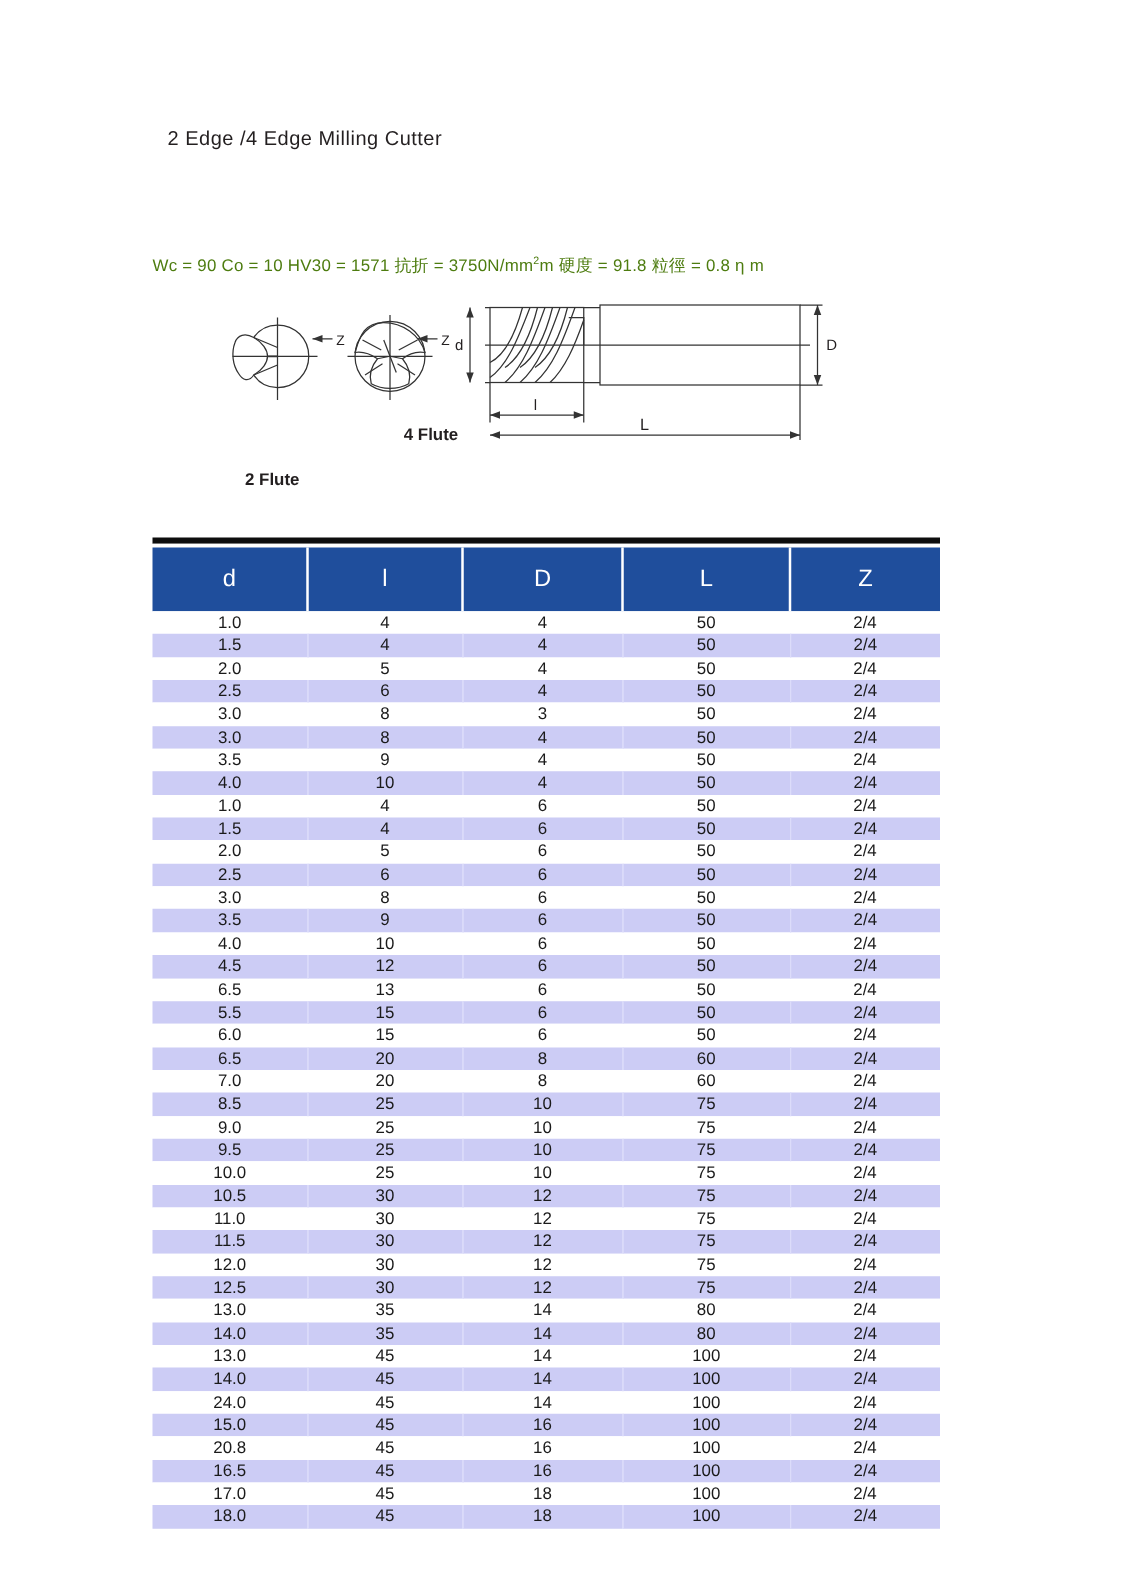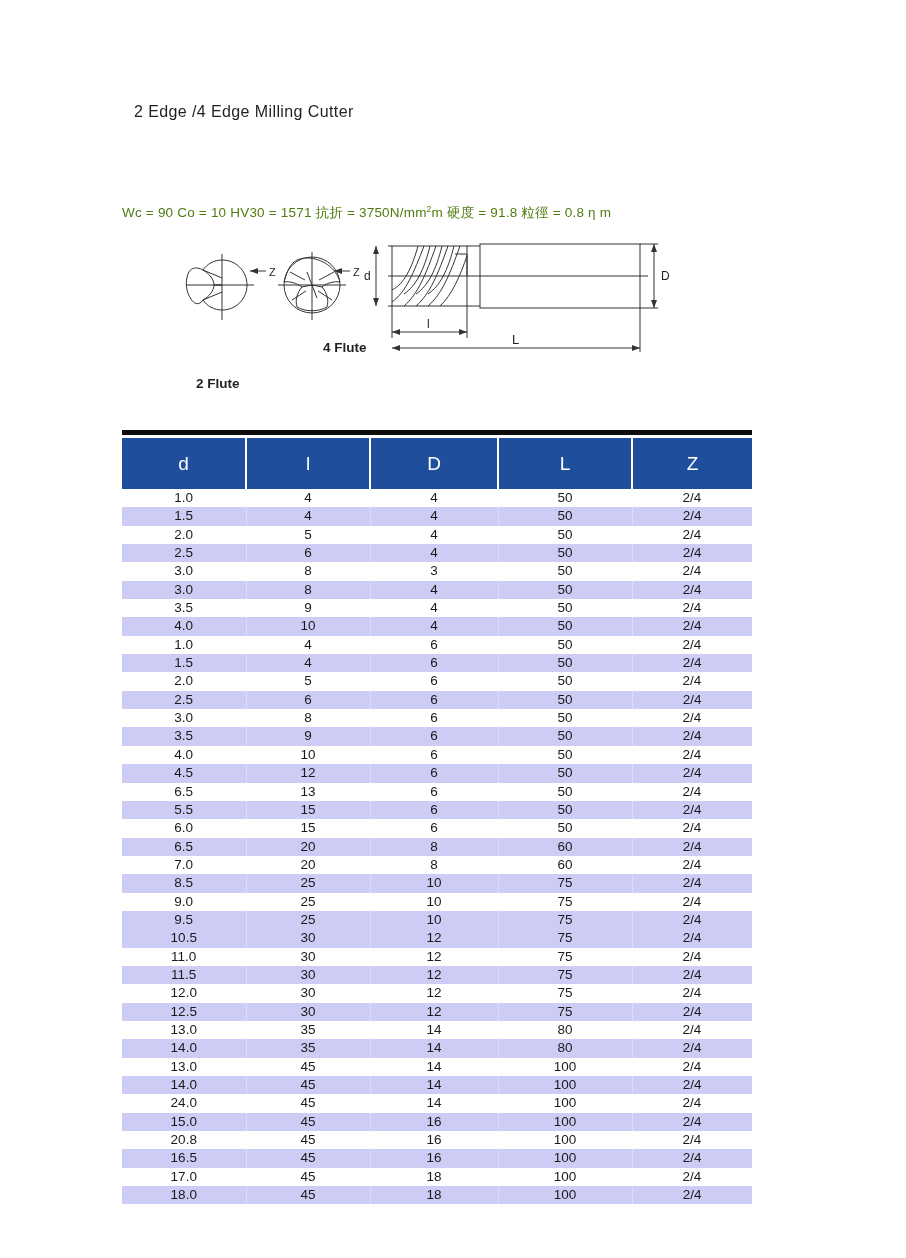--- a/index.html
+++ b/index.html
@@ -423,20 +423,27 @@
           <td>75</td>
           <td>2/4</td>
         </tr>
         <tr class="even">
           <td>9.5</td>
           <td>25</td>
           <td>10</td>
           <td>75</td>
           <td>2/4</td>
         </tr>
+        <tr class="odd">
+          <td>10.0</td>
+          <td>25</td>
+          <td>10</td>
+          <td>75</td>
+          <td>2/4</td>
+        </tr>
         <tr class="even">
           <td>10.5</td>
           <td>30</td>
           <td>12</td>
           <td>75</td>
           <td>2/4</td>
         </tr>
         <tr class="odd">
           <td>11.0</td>
           <td>30</td>

